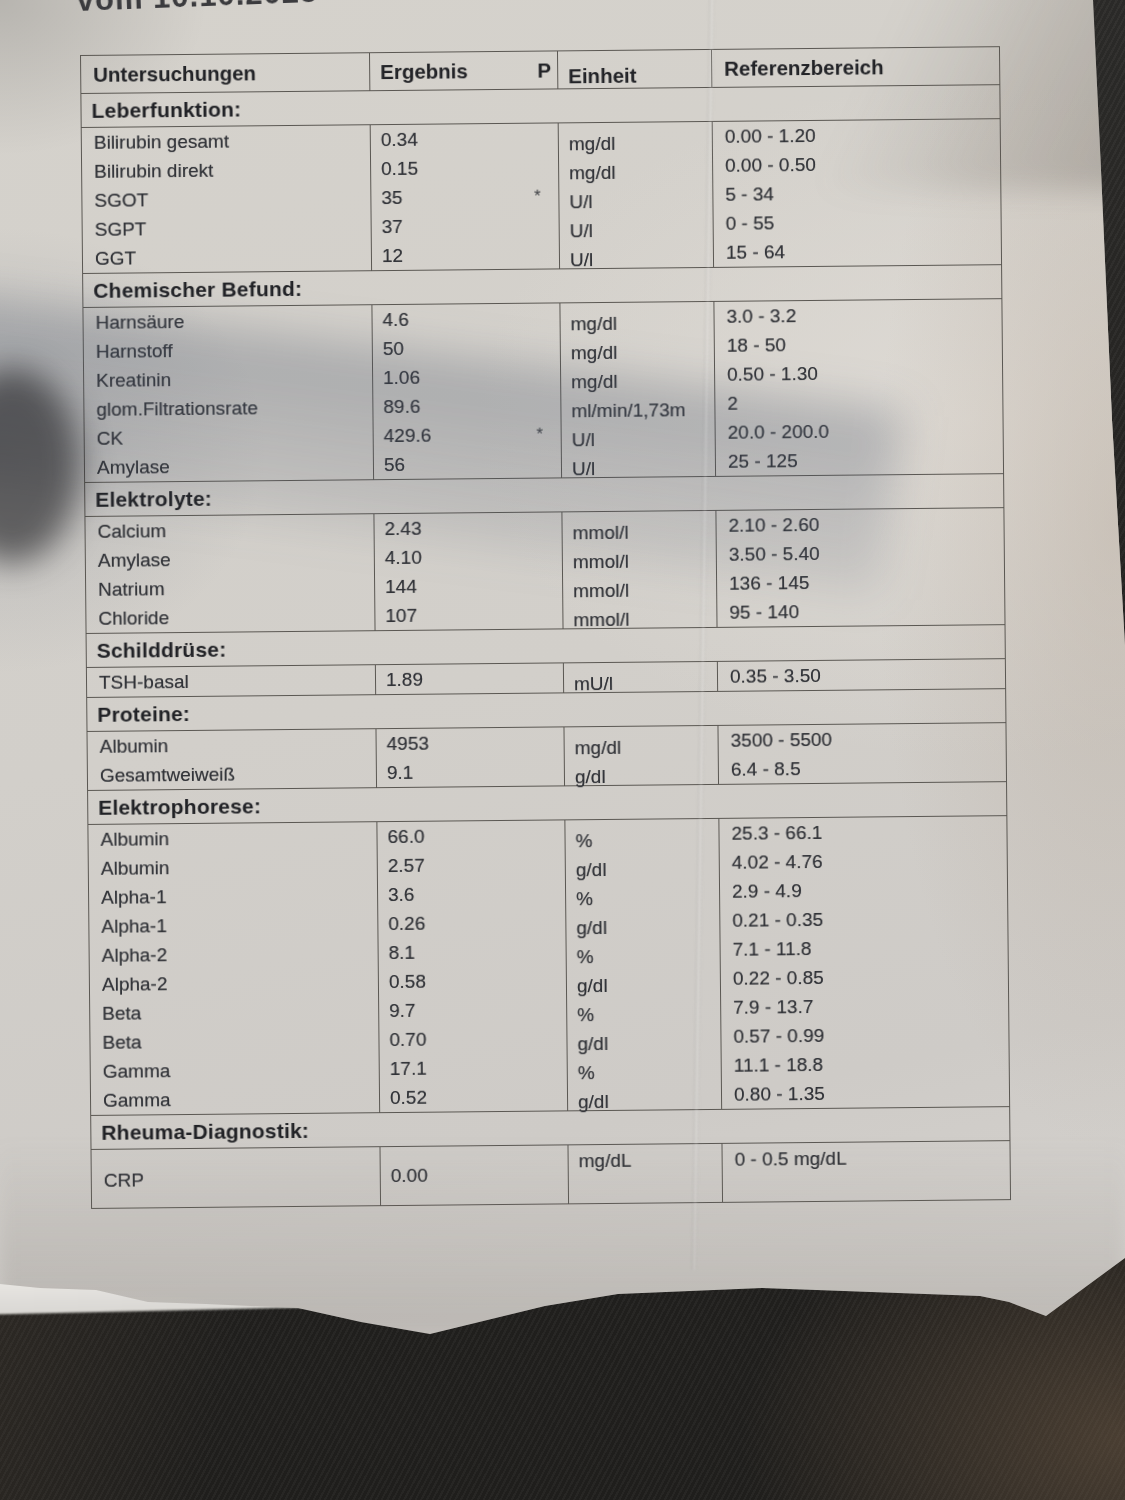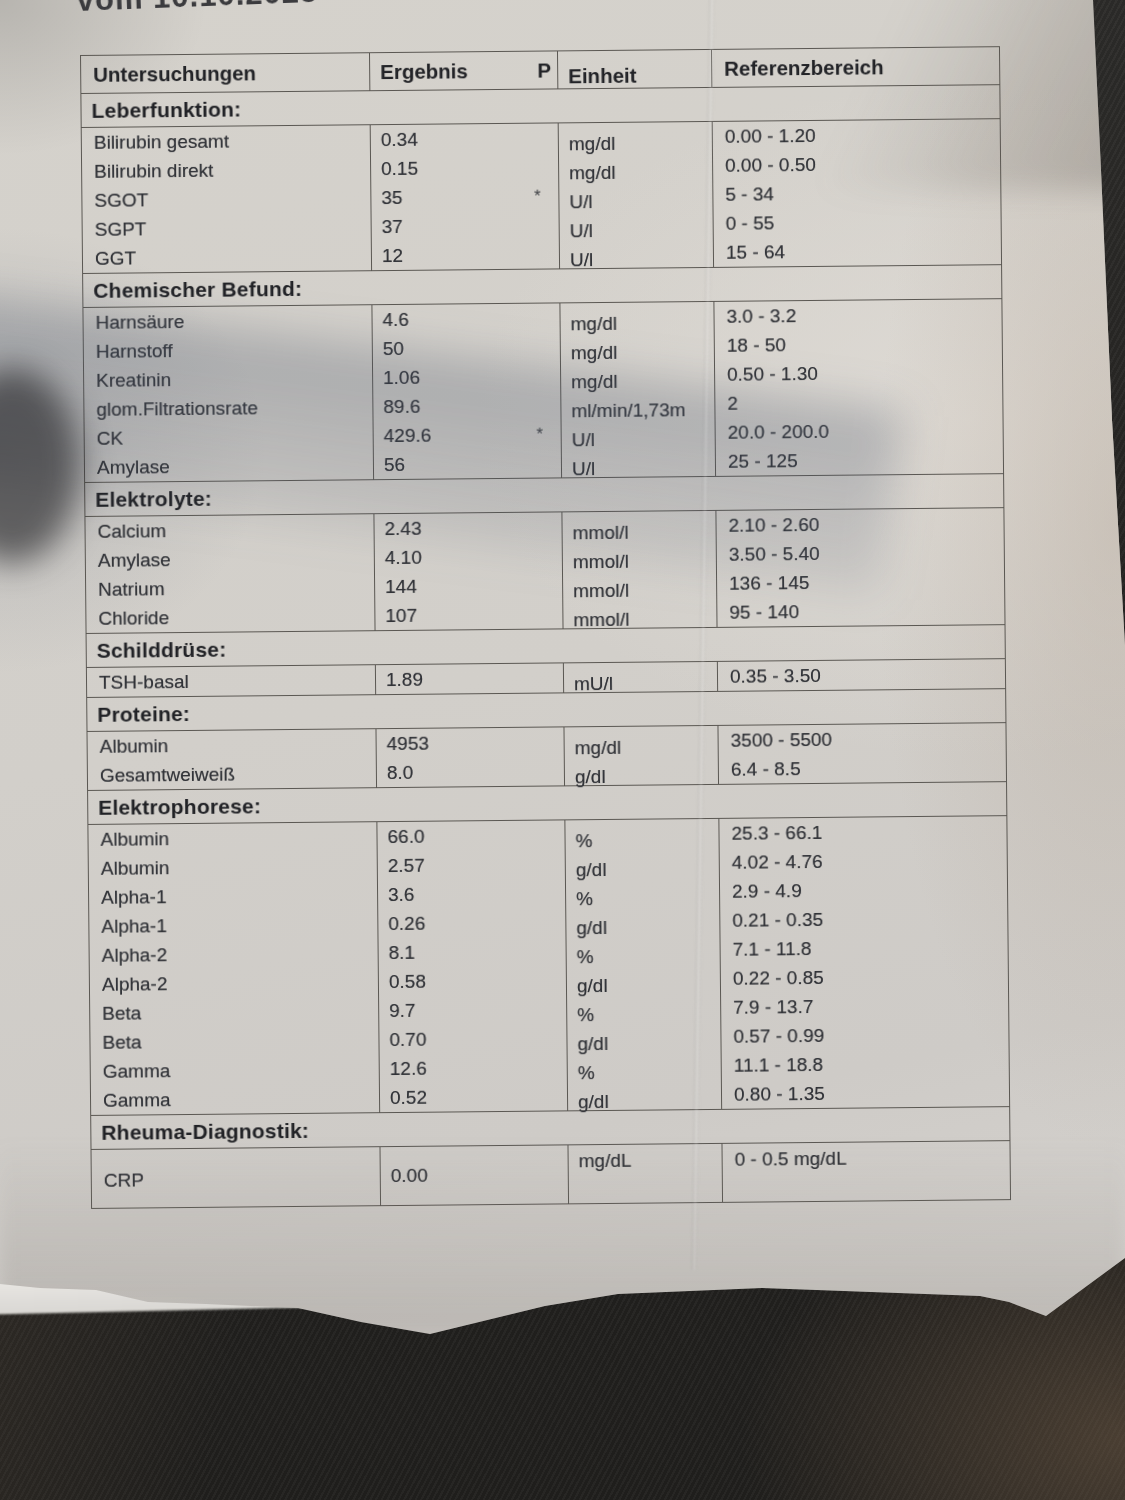--- a/index.html
+++ b/index.html
@@ -412,21 +412,21 @@
               </div>
               <div class="cell c-ref">
                 <span class="txt">3500 - 5500</span>
               </div>
             </div>
             <div class="row">
               <div class="cell c-name">
                 <span class="txt">Gesamtweiweiß</span>
               </div>
               <div class="cell c-result">
-                <span class="txt">8.0</span>
+                <span class="txt">9.1</span>
                 <span class="flag"></span>
               </div>
               <div class="cell c-unit">
                 <span class="txt">g/dl</span>
               </div>
               <div class="cell c-ref">
                 <span class="txt">6.4 - 8.5</span>
               </div>
             </div>
           </div>
@@ -552,21 +552,21 @@
               </div>
               <div class="cell c-ref">
                 <span class="txt">0.57 - 0.99</span>
               </div>
             </div>
             <div class="row">
               <div class="cell c-name">
                 <span class="txt">Gamma</span>
               </div>
               <div class="cell c-result">
-                <span class="txt">12.6</span>
+                <span class="txt">17.1</span>
                 <span class="flag"></span>
               </div>
               <div class="cell c-unit">
                 <span class="txt">%</span>
               </div>
               <div class="cell c-ref">
                 <span class="txt">11.1 - 18.8</span>
               </div>
             </div>
             <div class="row">

